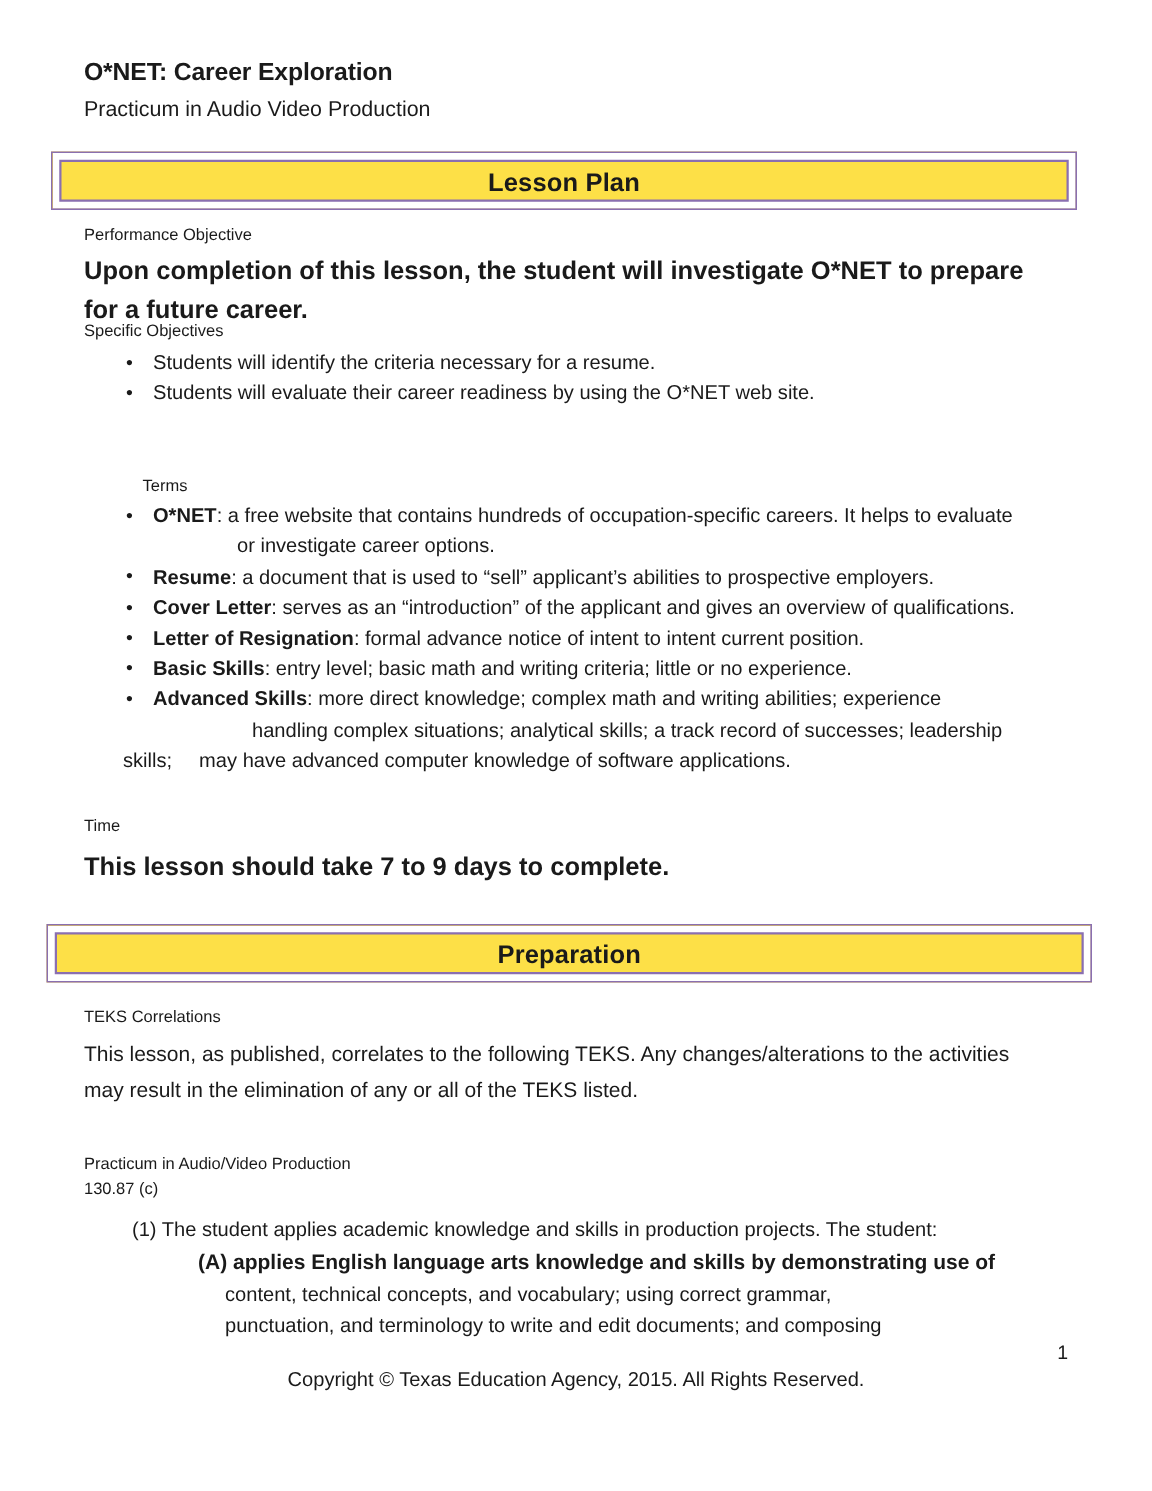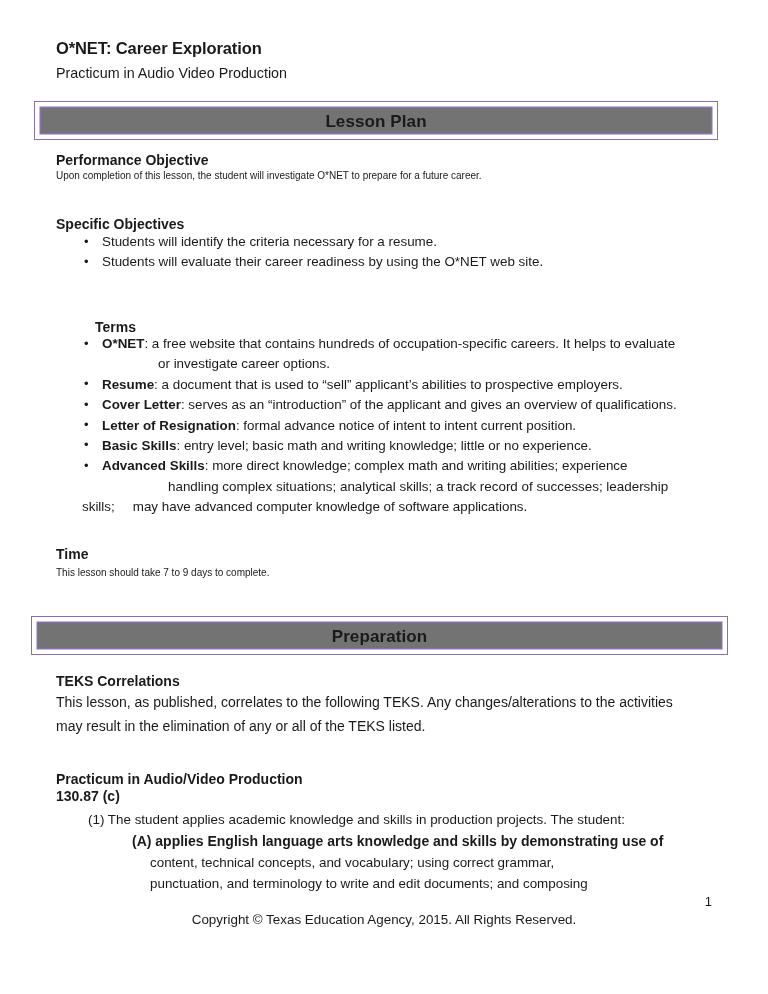--- a/index.html
+++ b/index.html
@@ -42,21 +42,21 @@
     margin: 0 0 12px 0;
   }
 
   
   .banner {
     box-sizing: border-box;
     border: 1.5px solid #8a6fb0;
     outline: 1px solid #ffffff;
     outline-offset: -3.5px;
     box-shadow: inset 0 0 0 4.5px #ffffff, inset 0 0 0 6px #8a6fb0;
-    background: #737373;
+    background: #fde047;
     text-align: center;
     font-size: 17px;
     font-weight: bold;
     letter-spacing: 0.1px;
   }
   .banner.lesson-plan {
     position: absolute;
     left: 34px;
     top: 101px;
     width: 684px;
@@ -67,28 +67,28 @@
     position: absolute;
     left: 31px;
     top: 616px;
     width: 697px;
     height: 39px;
     line-height: 39px;
   }
 
   
   .sec-head {
-    font-size: 14px;
+    font-size: 11px;
+    font-weight: normal;
+    line-height: 1.45;
+    margin: 0;
+  }
+  .para {
+    font-size: 17px;
     font-weight: bold;
-    line-height: 1.45;
-    margin: 0;
-  }
-  .para {
-    font-size: 10px;
-    font-weight: normal;
     line-height: 1.5;
     margin: 0;
   }
   .para-wide {
     font-size: 14px;
     line-height: 1.72;
     margin: 0;
   }
 
   ul.bullets {
@@ -199,21 +199,21 @@
 
     <li>
       <b>Cover Letter</b><span>: serves as an “introduction” of the applicant and gives an overview of qualifications.</span>
     </li>
 
     <li>
       <b>Letter of Resignation</b><span>: formal advance notice of intent to intent current position.</span>
     </li>
 
     <li>
-      <b>Basic Skills</b><span>: entry level; basic math and writing knowledge; little or no experience.</span>
+      <b>Basic Skills</b><span>: entry level; basic math and writing criteria; little or no experience.</span>
     </li>
 
     <li>
       <b>Advanced Skills</b><span>: more direct knowledge; complex math and writing abilities; experience</span>
       <span class="adv-line2">handling complex situations; analytical skills; a track record of successes; leadership</span>
       <span class="adv-line3"><span>skills;</span><span class="gap-tab-sm"></span><span>may have advanced computer knowledge of software applications.</span></span>
     </li>
   </ul>
 
   <div class="abs sec-head" id="time-head">Time</div>

